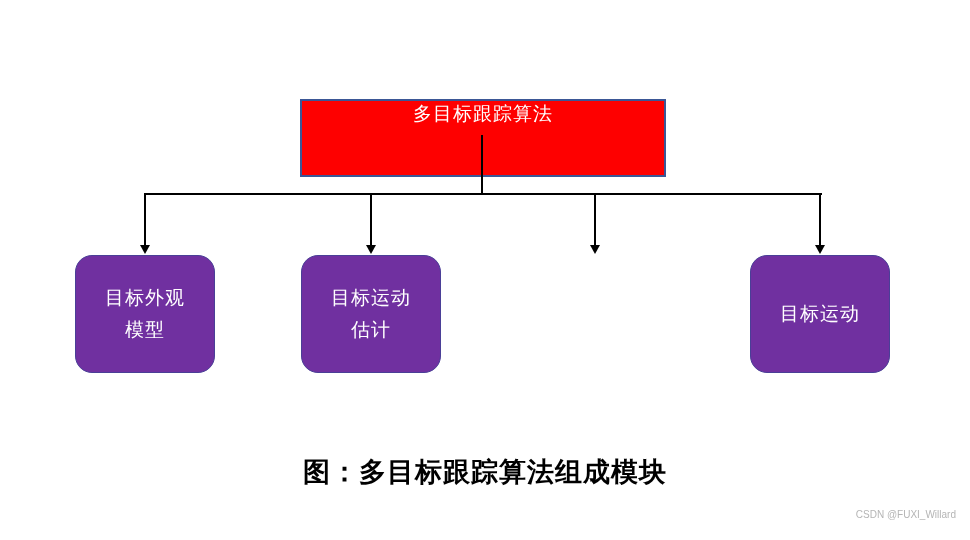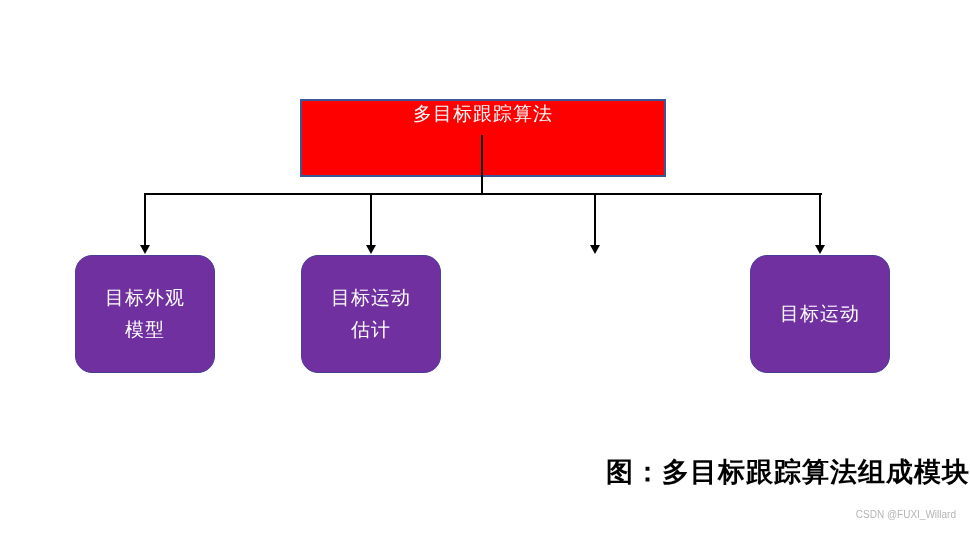--- a/index.html
+++ b/index.html
@@ -81,21 +81,21 @@
   .arrow-1 { left: 140px; }
   .arrow-2 { left: 366px; }
   .arrow-3 { left: 590px; }
   .arrow-4 { left: 815px; }
   
   .caption {
     position: absolute;
     left: 0;
     right: 0;
     top: 454px;
-    text-align: right;
+    text-align: center;
     font-size: 27px;
     font-weight: bold;
     color: #000000;
     letter-spacing: 1px;
   }
   
   .watermark {
     position: absolute;
     right: 14px;
     top: 509px;

